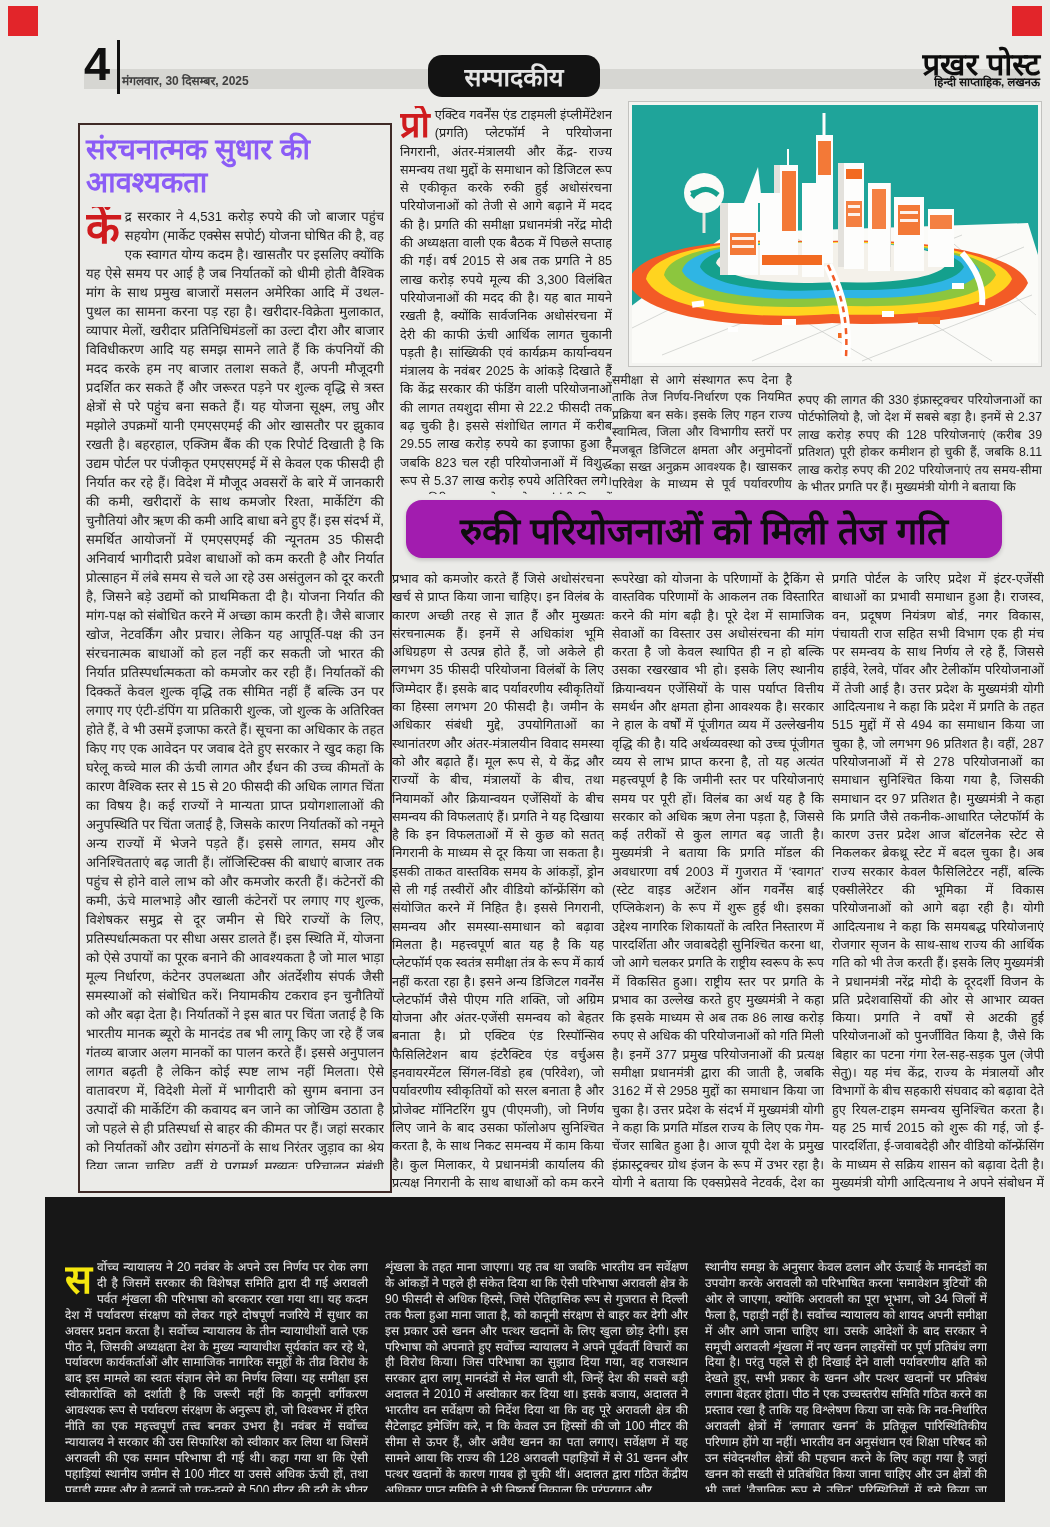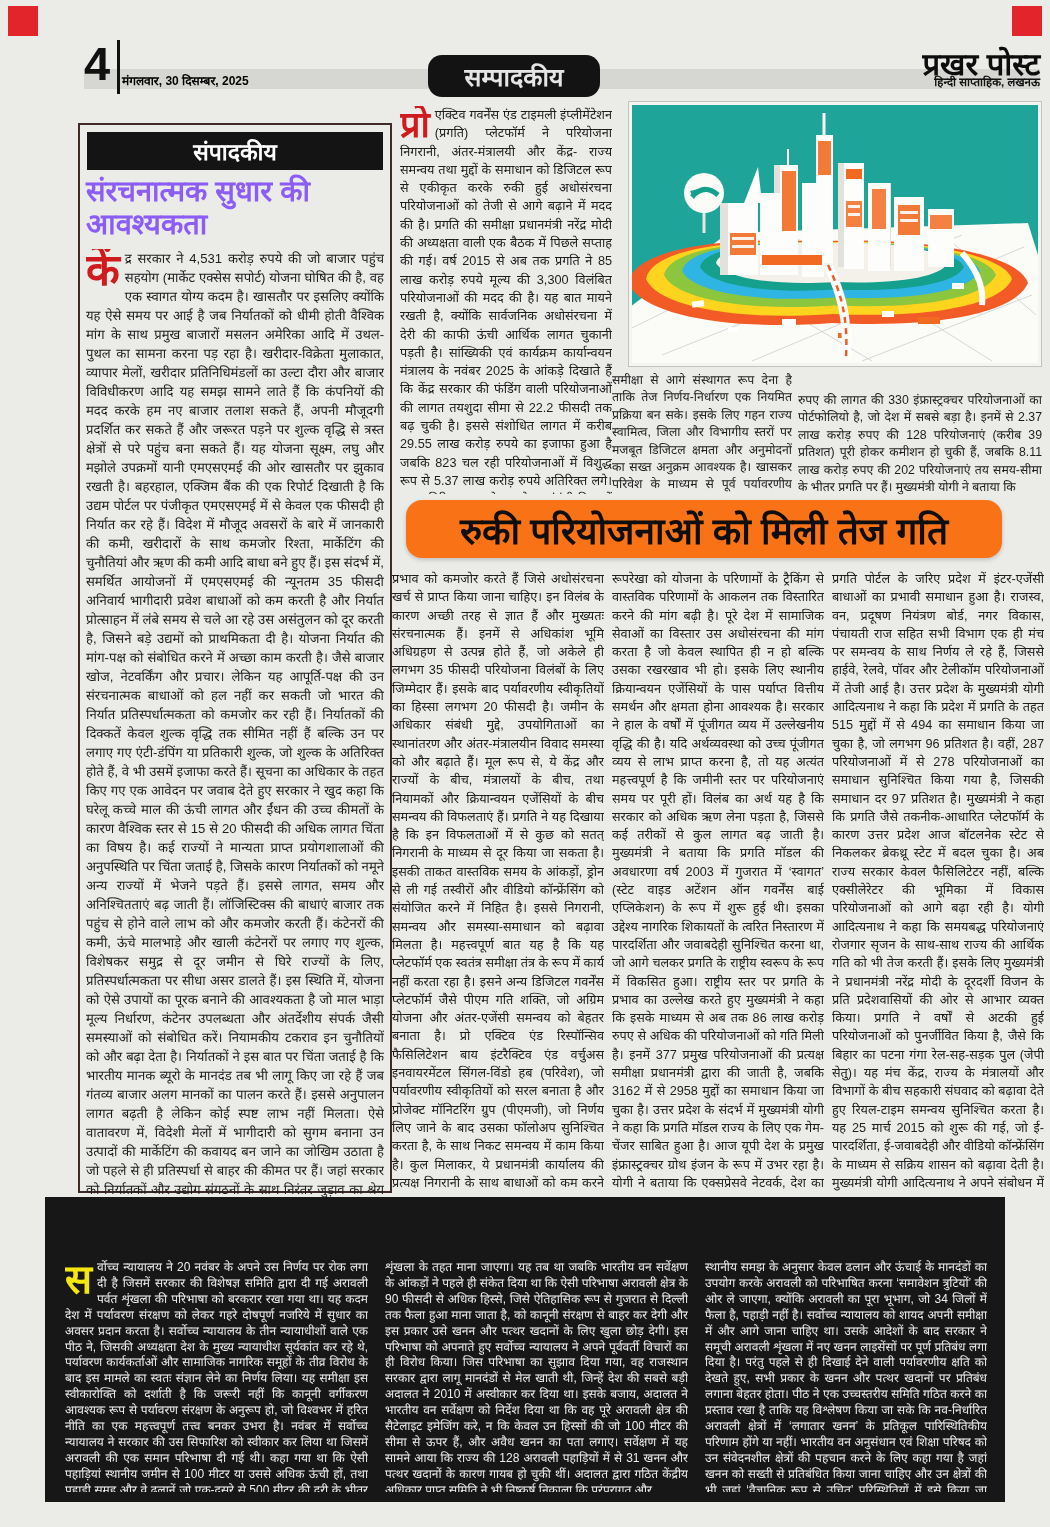--- a/index.html
+++ b/index.html
@@ -8,36 +8,36 @@
     background:#ebebe8;
     font-family:"Liberation Sans","DejaVu Sans",sans-serif;
     color:#1c1c1c;overflow:hidden;
   }
   .abs{position:absolute;}
   .corner{width:30px;height:30px;background:#e2252a;}
   
   .pagenum{font-size:47px;font-weight:bold;line-height:48px;color:#111;display:flex;align-items:flex-start;}
   .pagenum .bar{display:inline-block;width:3px;height:54px;background:#111;margin-left:7px;}
   .band{background:#d6d6d2;}
-  .date{font-size:12px;font-weight:bold;color:#000000;}
+  .date{font-size:12px;font-weight:bold;color:#404040;}
   .badge{background:#131313;border-radius:14px;color:#e5e5e5;font-weight:bold;font-size:25px;
          display:flex;align-items:center;justify-content:center;}
   .masthead{font-size:31px;font-weight:bold;color:#0d0d0d;text-align:right;letter-spacing:0px;}
   .masthead-sub{font-size:11.5px;font-weight:bold;color:#111;text-align:right;}
   
   .edbox{border:2px solid #3f2a26;background:#ebebe8;padding:6px;box-sizing:border-box;}
   .kicker{background:#141414;color:#fff;font-size:23px;font-weight:bold;height:38px;
           display:flex;align-items:center;justify-content:center;margin:1px 1px 5px 1px;}
   .ed-head{font-size:29px;line-height:33px;font-weight:bold;color:#8b5cf6;margin:2px 0 8px 0;}
   .bodytext{font-size:13.1px;line-height:19px;text-align:justify;color:#1d1d1d;overflow:hidden;}
   .dropcap{float:left;font-weight:bold;color:#cf1b1e;font-size:44px;line-height:38px;padding:2px 5px 0 0;}
   .col{font-size:12.7px;line-height:18.3px;text-align:justify;color:#1d1d1d;overflow:hidden;}
   .smallcol{font-size:12.3px;line-height:17.4px;}
   
-  .banner{background:#f97316;border-radius:16px;box-shadow:0 2px 4px rgba(0,0,0,0.18);
+  .banner{background:#a21caf;border-radius:16px;box-shadow:0 2px 4px rgba(0,0,0,0.18);
           display:flex;align-items:center;justify-content:center;
           font-size:37px;font-weight:bold;color:#0e0e0e;}
   
   .photo{border:1px solid #c2c2bf;background:#f4f4f1;padding:3px;box-sizing:border-box;}
   
   .blackpanel{background:#171717;}
   .aravali-head{color:#f5e70e;font-size:34px;font-weight:bold;text-align:center;
                 text-shadow:0 3px 0 rgba(255,255,255,0.28);}
   .whitecol{font-size:12px;line-height:15.9px;text-align:justify;color:#ededed;overflow:hidden;}
   .dropcap-y{float:left;font-weight:bold;color:#f5e70e;font-size:40px;line-height:34px;padding:2px 5px 0 0;}
@@ -52,21 +52,20 @@
 <div class="abs pagenum" style="left:84px;top:40px;">
   <span>4</span>
   <span class="bar"></span>
 </div>
 <div class="abs date" style="left:122px;top:71.5px;">मंगलवार, 30 दिसम्बर, 2025</div>
 <div class="abs badge" style="left:428px;top:55px;width:172px;height:42px;">सम्पादकीय</div>
 <div class="abs masthead" style="left:830px;top:42px;width:210px;">प्रखर पोस्ट</div>
 <div class="abs masthead-sub" style="left:830px;top:74px;width:210px;">हिन्दी साप्ताहिक, लखनऊ</div>
 
 <div class="abs edbox" style="left:78px;top:123px;width:314px;height:1070px;">
-  <div class="kicker">संपादकीय</div>
   <div class="ed-head">संरचनात्मक सुधार की आवश्यकता</div>
   <div class="bodytext" style="height:962px;">
     <span class="dropcap">कें</span><span>द्र सरकार ने 4,531 करोड़ रुपये की जो बाजार पहुंच सहयोग (मार्केट एक्सेस सपोर्ट) योजना घोषित की है, वह एक स्वागत योग्य कदम है। खासतौर पर इसलिए क्योंकि यह ऐसे समय पर आई है जब निर्यातकों को धीमी होती वैश्विक मांग के साथ प्रमुख बाजारों मसलन अमेरिका आदि में उथल-पुथल का सामना करना पड़ रहा है। खरीदार-विक्रेता मुलाकात, व्यापार मेलों, खरीदार प्रतिनिधिमंडलों का उल्टा दौरा और बाजार विविधीकरण आदि यह समझ सामने लाते हैं कि कंपनियों की मदद करके हम नए बाजार तलाश सकते हैं, अपनी मौजूदगी प्रदर्शित कर सकते हैं और जरूरत पड़ने पर शुल्क वृद्धि से त्रस्त क्षेत्रों से परे पहुंच बना सकते हैं। यह योजना सूक्ष्म, लघु और मझोले उपक्रमों यानी एमएसएमई की ओर खासतौर पर झुकाव रखती है। बहरहाल, एक्जिम बैंक की एक रिपोर्ट दिखाती है कि उद्यम पोर्टल पर पंजीकृत एमएसएमई में से केवल एक फीसदी ही निर्यात कर रहे हैं। विदेश में मौजूद अवसरों के बारे में जानकारी की कमी, खरीदारों के साथ कमजोर रिश्ता, मार्केटिंग की चुनौतियां और ऋण की कमी आदि बाधा बने हुए हैं। इस संदर्भ में, समर्थित आयोजनों में एमएसएमई की न्यूनतम 35 फीसदी अनिवार्य भागीदारी प्रवेश बाधाओं को कम करती है और निर्यात प्रोत्साहन में लंबे समय से चले आ रहे उस असंतुलन को दूर करती है, जिसने बड़े उद्यमों को प्राथमिकता दी है। योजना निर्यात की मांग-पक्ष को संबोधित करने में अच्छा काम करती है। जैसे बाजार खोज, नेटवर्किंग और प्रचार। लेकिन यह आपूर्ति-पक्ष की उन संरचनात्मक बाधाओं को हल नहीं कर सकती जो भारत की निर्यात प्रतिस्पर्धात्मकता को कमजोर कर रही हैं। निर्यातकों की दिक्कतें केवल शुल्क वृद्धि तक सीमित नहीं हैं बल्कि उन पर लगाए गए एंटी-डंपिंग या प्रतिकारी शुल्क, जो शुल्क के अतिरिक्त होते हैं, वे भी उसमें इजाफा करते हैं। सूचना का अधिकार के तहत किए गए एक आवेदन पर जवाब देते हुए सरकार ने खुद कहा कि घरेलू कच्चे माल की ऊंची लागत और ईंधन की उच्च कीमतों के कारण वैश्विक स्तर से 15 से 20 फीसदी की अधिक लागत चिंता का विषय है। कई राज्यों ने मान्यता प्राप्त प्रयोगशालाओं की अनुपस्थिति पर चिंता जताई है, जिसके कारण निर्यातकों को नमूने अन्य राज्यों में भेजने पड़ते हैं। इससे लागत, समय और अनिश्चितताएं बढ़ जाती हैं। लॉजिस्टिक्स की बाधाएं बाजार तक पहुंच से होने वाले लाभ को और कमजोर करती हैं। कंटेनरों की कमी, ऊंचे मालभाड़े और खाली कंटेनरों पर लगाए गए शुल्क, विशेषकर समुद्र से दूर जमीन से घिरे राज्यों के लिए, प्रतिस्पर्धात्मकता पर सीधा असर डालते हैं। इस स्थिति में, योजना को ऐसे उपायों का पूरक बनाने की आवश्यकता है जो माल भाड़ा मूल्य निर्धारण, कंटेनर उपलब्धता और अंतर्देशीय संपर्क जैसी समस्याओं को संबोधित करें। नियामकीय टकराव इन चुनौतियों को और बढ़ा देता है। निर्यातकों ने इस बात पर चिंता जताई है कि भारतीय मानक ब्यूरो के मानदंड तब भी लागू किए जा रहे हैं जब गंतव्य बाजार अलग मानकों का पालन करते हैं। इससे अनुपालन लागत बढ़ती है लेकिन कोई स्पष्ट लाभ नहीं मिलता। ऐसे वातावरण में, विदेशी मेलों में भागीदारी को सुगम बनाना उन उत्पादों की मार्केटिंग की कवायद बन जाने का जोखिम उठाता है जो पहले से ही प्रतिस्पर्धा से बाहर की कीमत पर हैं। जहां सरकार को निर्यातकों और उद्योग संगठनों के साथ निरंतर जुड़ाव का श्रेय दिया जाना चाहिए, वहीं ये परामर्श मुख्यतः परिचालन संबंधी शिकायतों पर केंद्रित रहे हैं, बजाय इसके कि उन्हें एक सुसंगत और दूरदर्शी निर्यात रणनीति में शामिल किया जाए। इसके अतिरिक्त, ‘निर्यातित उत्पादों पर शुल्क और करों की वापसी’ तथा ‘राज्य और केंद्र करों व अधिभारों की रियायत’ जैसी योजनाएं, जिन्हें विश्व व्यापार संगठन के नियमों के अनुरूप निर्यातकों को सहारा देने के लिए शुरू किया गया था, अस्थायी हैं और कुछ महीनों के लिए ही बढ़ाई जाती हैं। ऐसी अस्थायी व्यवस्थाएं नीति की स्थिरता और विश्वास को कमजोर करती हैं। निर्यात में लचीलापन हासिल करने के लिए नीतिगत प्रतिक्रिया कई परत वाली होनी चाहिए। बाजार तक पहुंच सहयोग के साथ-साथ सस्ते और अधिक विश्वसनीय कच्चे माल, कम ऊर्जा लागत, पर्याप्त परीक्षण अधोसंरचना, सुगम लॉजिस्टिक्स और गंतव्य बाजारों के साथ नियामकीय सामंजस्य भी सुनिश्चित किया जाना चाहिए। भारत में निर्यातकों को ऊंची रसद लागत और धीमी शिपिंग का सामना करना पड़ता है, जो प्रतिस्पर्धी क्षमता को कम करता है। प्रतिकारी शुल्क सिर्फ बाजार पहुंच से ज्यादा, एंटी-डंपिंग और अन्य अतिरिक्त शुल्कों से निपटने के लिए नीतिगत सहायता चाहिए। निर्यातक डेटा की कमी, मध्यस्थों पर निर्भरता, और खराब बुनियादी ढांचे को दूर करने के लिए, बजट 2025-26 के तहत निर्यात प्रोत्साहन मिशन जैसे डिजिटल और परिणाम-आधारित ढांचे महत्वपूर्ण हैं। लघु व्यवसायों को सशक्त बनाने के लिए डिस्ट्रिक्ट ऐज एक्सपोर्ट हब नीति के तहत स्थानीय बाधाओं को दूर करना आवश्यक है। संक्षेप में, भारतीय निर्यात को गति देने के लिए वित्तीय सहायता (मार्केट एक्सेस सपोर्ट) के साथ-साथ रसद, व्यापार नीति और बुनियादी ढांचे में सुधार (संरचनात्मक सुधार) को एकीकृत करना होगा।</span>
   </div>
 </div>
 
 <div class="abs col" style="left:400px;top:106px;width:212px;height:388px;">
   <span class="dropcap" style="font-size:36px;line-height:34px;">प्रो</span><span>एक्टिव गवर्नेंस एंड टाइमली इंप्लीमेंटेशन (प्रगति) प्लेटफॉर्म ने परियोजना निगरानी, अंतर-मंत्रालयी और केंद्र- राज्य समन्वय तथा मुद्दों के समाधान को डिजिटल रूप से एकीकृत करके रुकी हुई अधोसंरचना परियोजनाओं को तेजी से आगे बढ़ाने में मदद की है। प्रगति की समीक्षा प्रधानमंत्री नरेंद्र मोदी की अध्यक्षता वाली एक बैठक में पिछले सप्ताह की गई। वर्ष 2015 से अब तक प्रगति ने 85 लाख करोड़ रुपये मूल्य की 3,300 विलंबित परियोजनाओं की मदद की है। यह बात मायने रखती है, क्योंकि सार्वजनिक अधोसंरचना में देरी की काफी ऊंची आर्थिक लागत चुकानी पड़ती है। सांख्यिकी एवं कार्यक्रम कार्यान्वयन मंत्रालय के नवंबर 2025 के आंकड़े दिखाते हैं कि केंद्र सरकार की फंडिंग वाली परियोजनाओं की लागत तयशुदा सीमा से 22.2 फीसदी तक बढ़ चुकी है। इससे संशोधित लागत में करीब 29.55 लाख करोड़ रुपये का इजाफा हुआ है जबकि 823 चल रही परियोजनाओं में विशुद्ध रूप से 5.37 लाख करोड़ रुपये अतिरिक्त लगे। यह अतिरिक्त व्यय केवल लेखा संबंधी दिक्कतें नहीं पैदा करता। इससे सार्वजनिक पूंजी बाधित होती है, आर्थिक लाभ टलते हैं और उस विकास</span>
 </div>
 

